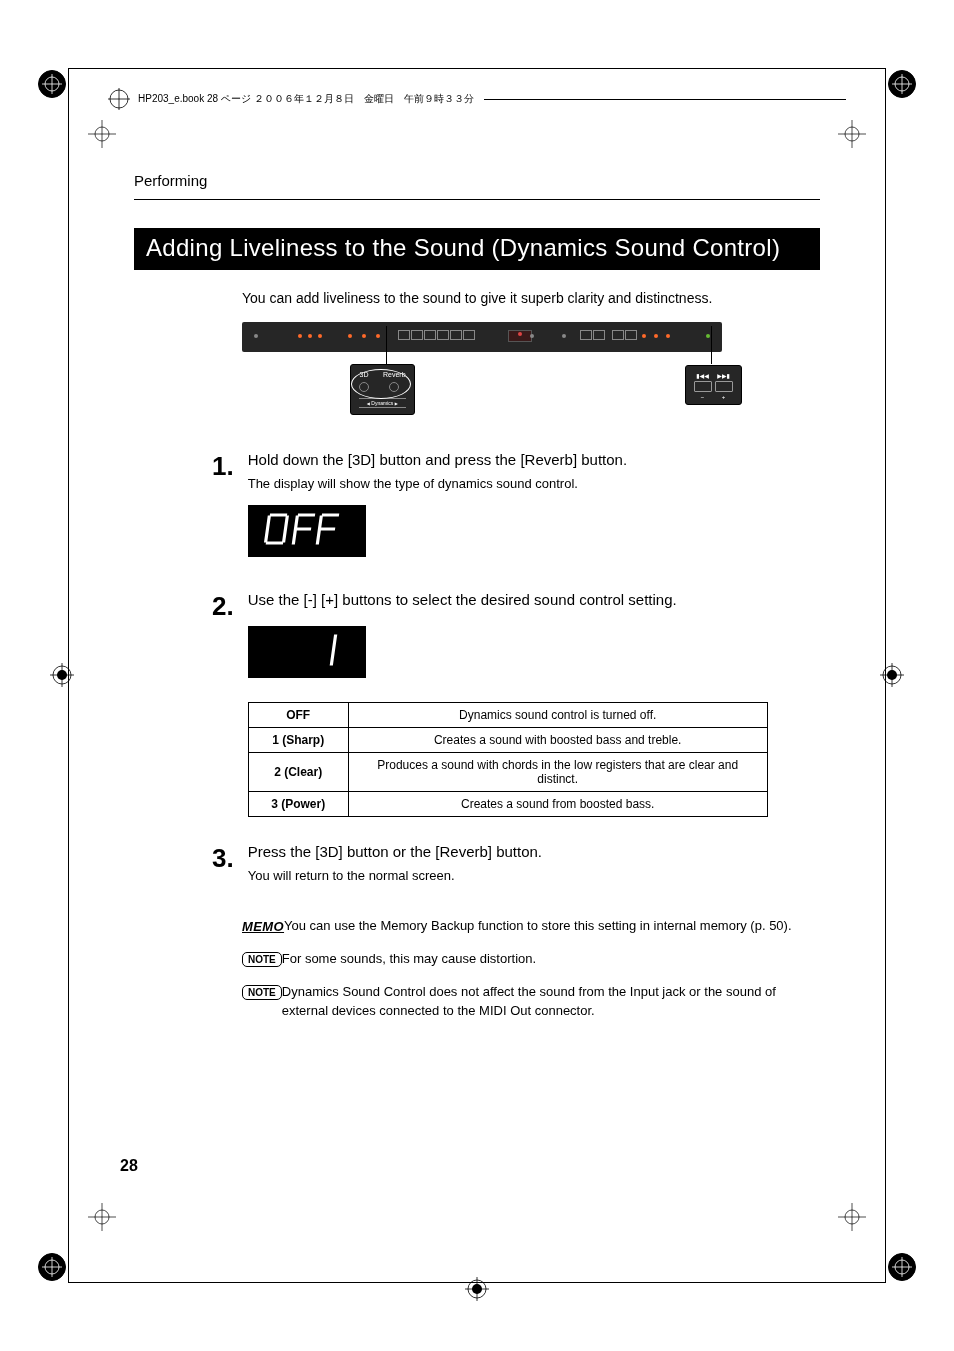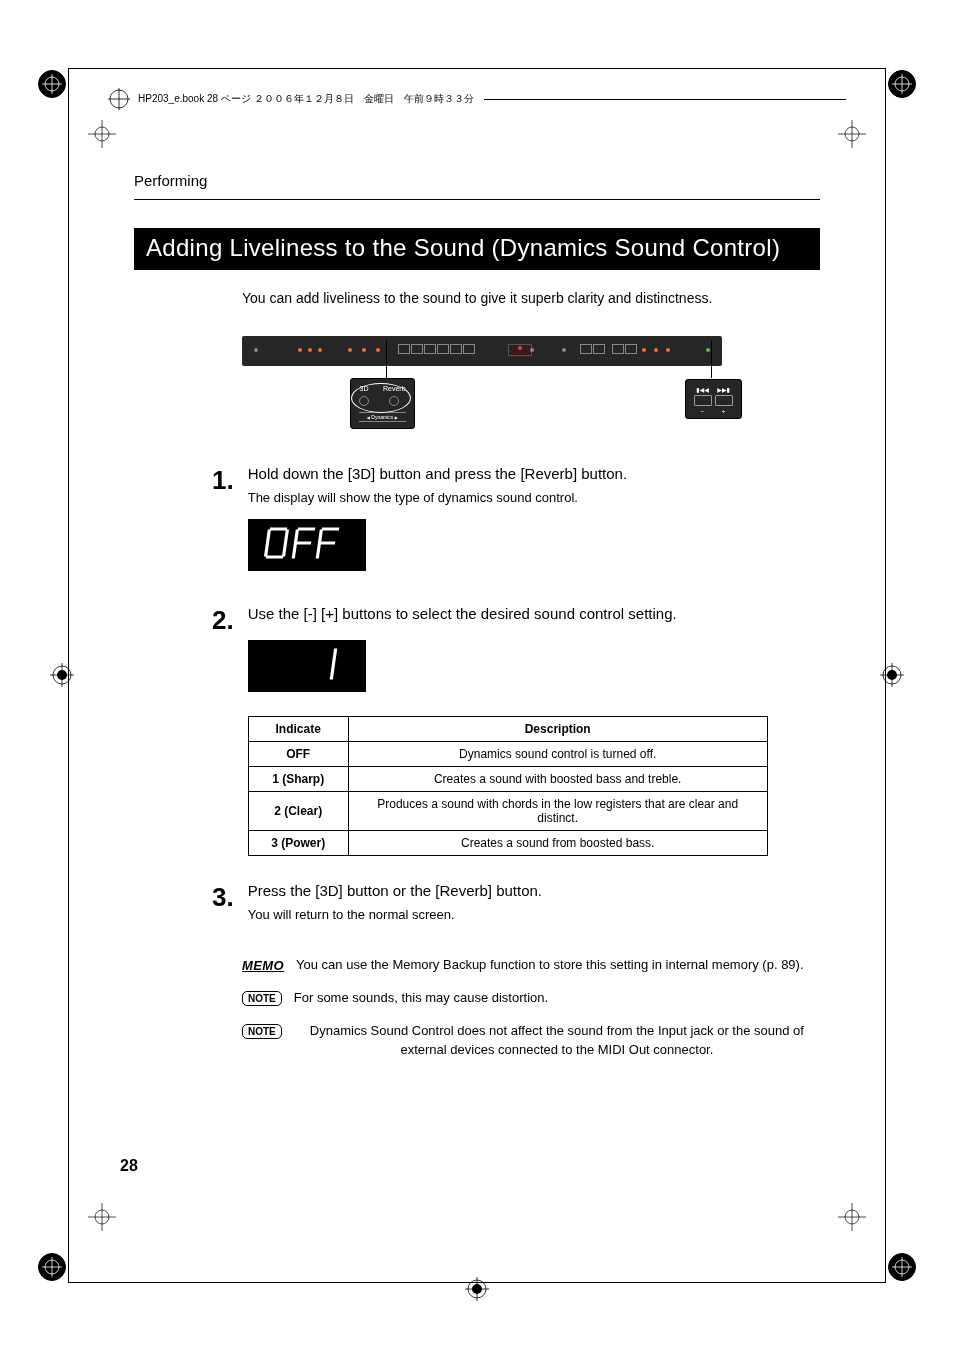--- a/index.html
+++ b/index.html
@@ -76,21 +76,21 @@
     background: #000;
     color: #fff;
     font-size: 24px;
     font-weight: 500;
     padding: 6px 12px 8px;
     letter-spacing: 0.3px;
   }
   .intro-text {
     font-size: 14px;
     font-weight: 300;
-    margin: 20px 0 30px 108px;
+    margin: 20px 0 16px 108px;
   }
   .panel-figure {
     margin-left: 108px;
     margin-bottom: 36px;
   }
   .panel-bar {
     background: #262626;
     height: 30px;
     width: 480px;
     position: relative;
@@ -208,25 +208,24 @@
     text-align: center;
     font-weight: 600;
   }
   table.opts td.ind {
     text-align: center;
     font-weight: 600;
     width: 100px;
   }
   .note-row {
     display: flex;
-    gap: 12px;
+    gap: 0;
     margin-left: 108px;
     margin-bottom: 14px;
     align-items: flex-start;
-    text-align: center;
   }
   .note-badge {
     font-size: 10px;
     border: 1.3px solid #000;
     border-radius: 5px;
     padding: 1px 5px;
     font-weight: 700;
     white-space: nowrap;
     margin-top: 2px;
   }
@@ -462,24 +461,20 @@
       <div class="lcd" style="margin-top:10px;">
         <svg width="90" height="36" viewBox="0 0 90 36">
           <g stroke="#fff" stroke-width="3.2" fill="none" stroke-linecap="square" transform="skewX(-8)">
             <path d="M74 4 v28"></path>
           </g>
         </svg>
       </div>
 
       <table class="opts" style="margin-top:18px;">
         <tbody>
-            <tr>
-          <th>Indicate</th>
-          <th>Description</th>
-        </tr>
         <tr>
           <td class="ind">OFF</td>
           <td>Dynamics sound control is turned off.</td>
         </tr>
         <tr>
           <td class="ind">1 (Sharp)</td>
           <td>Creates a sound with boosted bass and treble.</td>
         </tr>
         <tr>
           <td class="ind">2 (Clear)</td>
@@ -497,21 +492,21 @@
   <div class="step" style="margin-top:26px;">
     <div><span class="step-num">3</span><span class="step-dot">.</span></div>
     <div class="step-body">
       <div class="step-title">Press the [3D] button or the [Reverb] button.</div>
       <div class="step-text">You will return to the normal screen.</div>
     </div>
   </div>
 
   <div class="note-row" style="margin-top:10px;">
     <span class="memo-badge">MEMO</span>
-    <span class="note-text">You can use the Memory Backup function to store this setting in internal memory (p. 89).</span>
+    <span class="note-text">You can use the Memory Backup function to store this setting in internal memory (p. 50).</span>
   </div>
   <div class="note-row">
     <span class="note-badge">NOTE</span>
     <span class="note-text">For some sounds, this may cause distortion.</span>
   </div>
   <div class="note-row">
     <span class="note-badge">NOTE</span>
     <span class="note-text">Dynamics Sound Control does not affect the sound from the Input jack or the sound of external devices connected to the MIDI Out connector.</span>
   </div>
 

